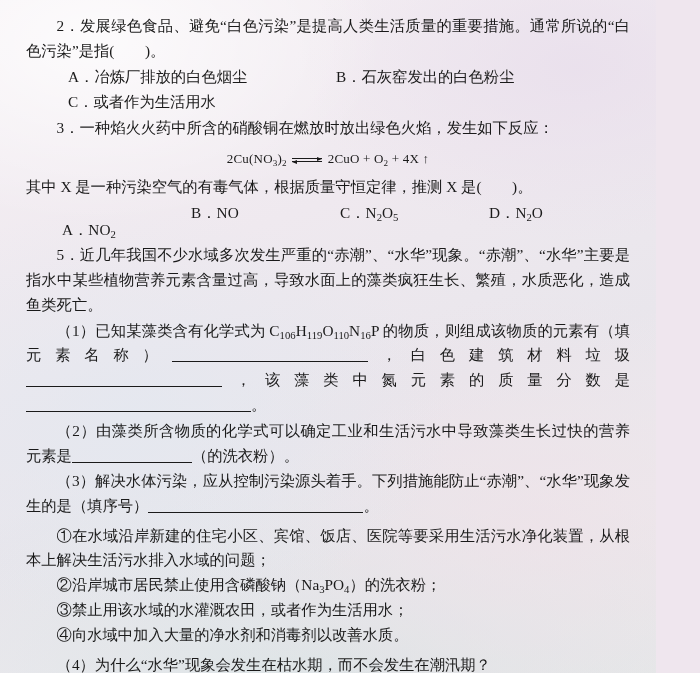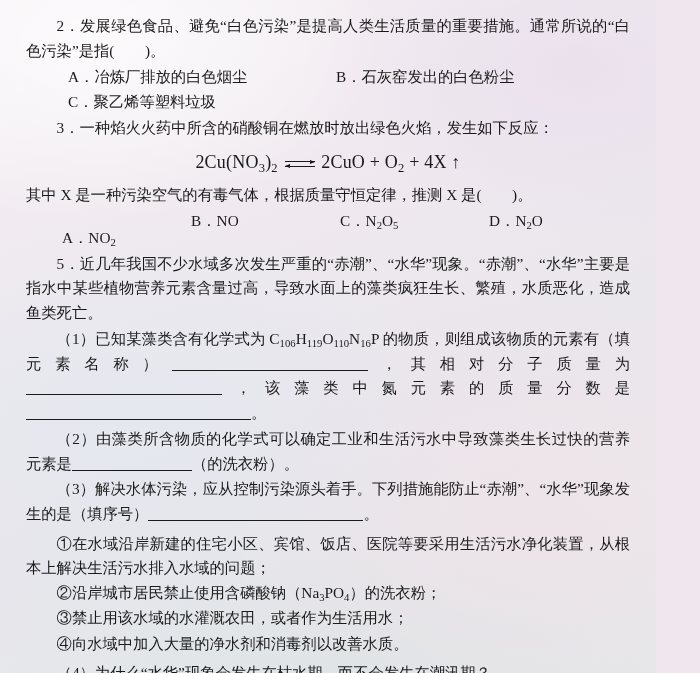--- a/index.html
+++ b/index.html
@@ -56,21 +56,21 @@
   .opts2 .o2 { padding-left: 10px; }
   .opts4 { padding-left: 8px; }
   .opts4 .o { width: 142px; box-sizing: border-box; }
   .opts4 .oa { padding-left: 28px; width: 150px; margin-top: 17px; }
   sub {
     font-size: 70%;
     vertical-align: -0.28em;
     line-height: 0;
   }
   .eq {
-    font-size: 18px;
+    font-size: 13px;
     letter-spacing: 0.2px;
   }
   .arrows {
     display: inline-block;
     position: relative;
     width: 30px;
     height: 1em;
     vertical-align: middle;
     margin: 0 2px;
   }
@@ -117,21 +117,21 @@
 <body>
 
 <div id="page">
 
   <div class="p indent2">2．发展绿色食品、避免“白色污染”是提高人类生活质量的重要措施。通常所说的“白色污染”是指(　　)。</div>
   <div class="p opts opts2">
     <span class="o o1">A．冶炼厂排放的白色烟尘</span>
     <span class="o o2">B．石灰窑发出的白色粉尘</span>
   </div>
   <div class="p opts opts2">
-    <span class="o o1">C．聚乙烯等塑料垃圾</span>
+    <span class="o o1">C．或者作为生活用水</span>
   </div>
 
   <div class="p indent2">3．一种焰火火药中所含的硝酸铜在燃放时放出绿色火焰，发生如下反应：</div>
 
   <div class="p center eq">
     <span>2Cu(NO<sub>3</sub>)<sub>2</sub></span>
     <span class="arrows"><span class="a1"></span><span class="a2"></span></span>
     <span>2CuO + O<sub>2</sub> + 4X ↑</span>
   </div>
 
@@ -141,21 +141,21 @@
     <span class="o oa">A．NO<sub>2</sub></span>
     <span class="o">B．NO</span>
     <span class="o">C．N<sub>2</sub>O<sub>5</sub></span>
     <span class="o">D．N<sub>2</sub>O</span>
   </div>
 
 
   <div class="p indent2">5．近几年我国不少水域多次发生严重的“赤潮”、“水华”现象。“赤潮”、“水华”主要是指水中某些植物营养元素含量过高，导致水面上的藻类疯狂生长、繁殖，水质恶化，造成鱼类死亡。</div>
 
   <div class="p indent2">
-    <span>（1）已知某藻类含有化学式为 C<sub>106</sub>H<sub>119</sub>O<sub>110</sub>N<sub>16</sub>P 的物质，则组成该物质的元素有（填元素名称）</span><span class="blank b-xl"></span><span>，其相对分子质量为</span><span class="blank b-xl"></span><span>，该藻类中氮元素的质量分数是</span><span class="blank b-xxl"></span><span>。</span>
+    <span>（1）已知某藻类含有化学式为 C<sub>106</sub>H<sub>119</sub>O<sub>110</sub>N<sub>16</sub>P 的物质，则组成该物质的元素有（填元素名称）</span><span class="blank b-xl"></span><span>，白色建筑材料垃圾</span><span class="blank b-xl"></span><span>，该藻类中氮元素的质量分数是</span><span class="blank b-xxl"></span><span>。</span>
   </div>
 
   <div class="p indent2">
     <span>（2）由藻类所含物质的化学式可以确定工业和生活污水中导致藻类生长过快的营养元素是</span><span class="blank b-med"></span><span>（的洗衣粉）。</span>
   </div>
 
   <div class="p indent2">
     <span>（3）解决水体污染，应从控制污染源头着手。下列措施能防止“赤潮”、“水华”现象发生的是（填序号）</span><span class="blank b-item"></span><span>。</span>
   </div>
 

